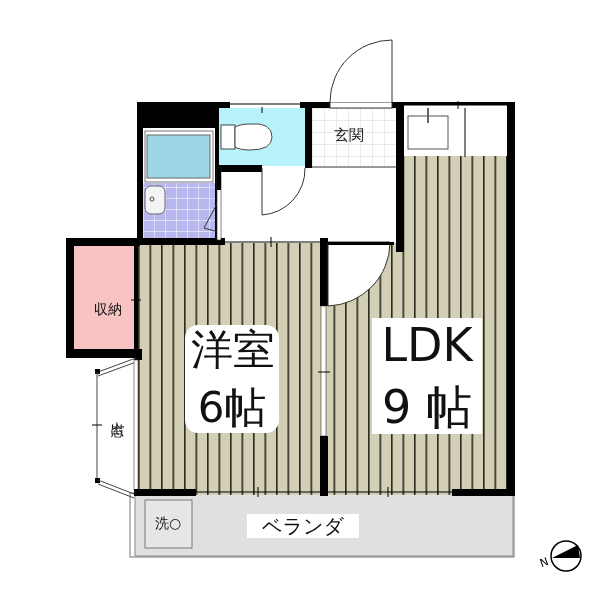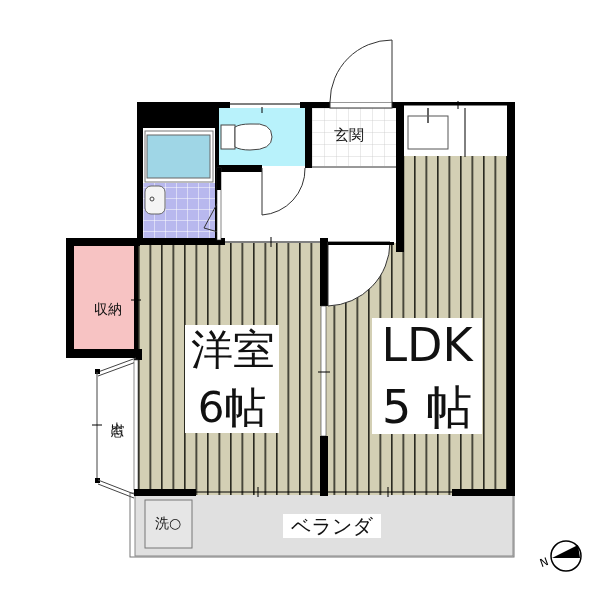--- a/index.html
+++ b/index.html
@@ -4,21 +4,21 @@
 <style>
   html, body { margin: 0; padding: 0; background: #ffffff; }
   body { width: 600px; height: 600px; position: relative; overflow: hidden;
          font-family: "DejaVu Sans", sans-serif; }
   svg { position: absolute; left: 0; top: 0; }
   .lbl { position: absolute; background: #ffffff; color: #111; text-align: center; white-space: nowrap; line-height: 1; }
   .lbl-room { font-size: 42px; padding: 4px 6px; }
   .lbl-small { font-size: 14px; padding: 1px 2px; }
   .lbl-genkan { background: transparent; font-size: 15px; text-align: right; }
   .lbl-vert { writing-mode: vertical-rl; background: transparent; font-size: 14px; letter-spacing: 2px; }
-  .lbl-veranda { font-size: 20px; padding: 2px 8px; margin-left: 36px; }
+  .lbl-veranda { font-size: 20px; padding: 2px 15px; }
   .lbl-wash { background: transparent; font-size: 14px; }
   .line2 { display: block; margin-top: 16px; }
 </style>
 </head>
 <body>
 
 <svg width="600" height="600" viewBox="0 0 600 600">
   <defs>
     <pattern id="floor" x="0" y="0" width="11.5" height="10" patternUnits="userSpaceOnUse">
       <rect width="11.5" height="10" fill="#d3cfb4"></rect>
@@ -123,24 +123,24 @@
     <circle cx="566" cy="556" r="15" fill="#fff" stroke="#000" stroke-width="1.5"></circle>
     <path d="M552 558 L578 545 L580 558 Z" fill="#000"></path>
     <text x="540" y="566" font-size="11" font-family="DejaVu Sans, sans-serif" transform="rotate(-20 544 562)">N</text>
   </g>
 </svg>
 
 <div class="lbl lbl-genkan" style="left:334px;top:128px;">玄関</div>
 <div class="lbl lbl-small" style="left:92px;top:292px;background:transparent;margin-top:9px;">収納</div>
 <div class="lbl lbl-vert" style="left:111px;top:410px;">出窓</div>
 
-<div class="lbl lbl-room" style="left:185px;top:325px;width:82px;">
+<div class="lbl lbl-room" style="left:185px;top:325px;width:82px;border-radius:13px;">
   <span>洋室</span>
   <span class="line2">6帖</span>
 </div>
 
 <div class="lbl lbl-room" style="left:372px;top:318px;width:98px;font-size:46px;">
   <span>LDK</span>
-  <span class="line2">5 帖</span>
+  <span class="line2">9 帖</span>
 </div>
 
 <div class="lbl lbl-veranda" style="left:247px;top:514px;">ベランダ</div>
 <div class="lbl lbl-wash" style="left:155px;top:516px;">洗○</div>
 
 </body></html>

